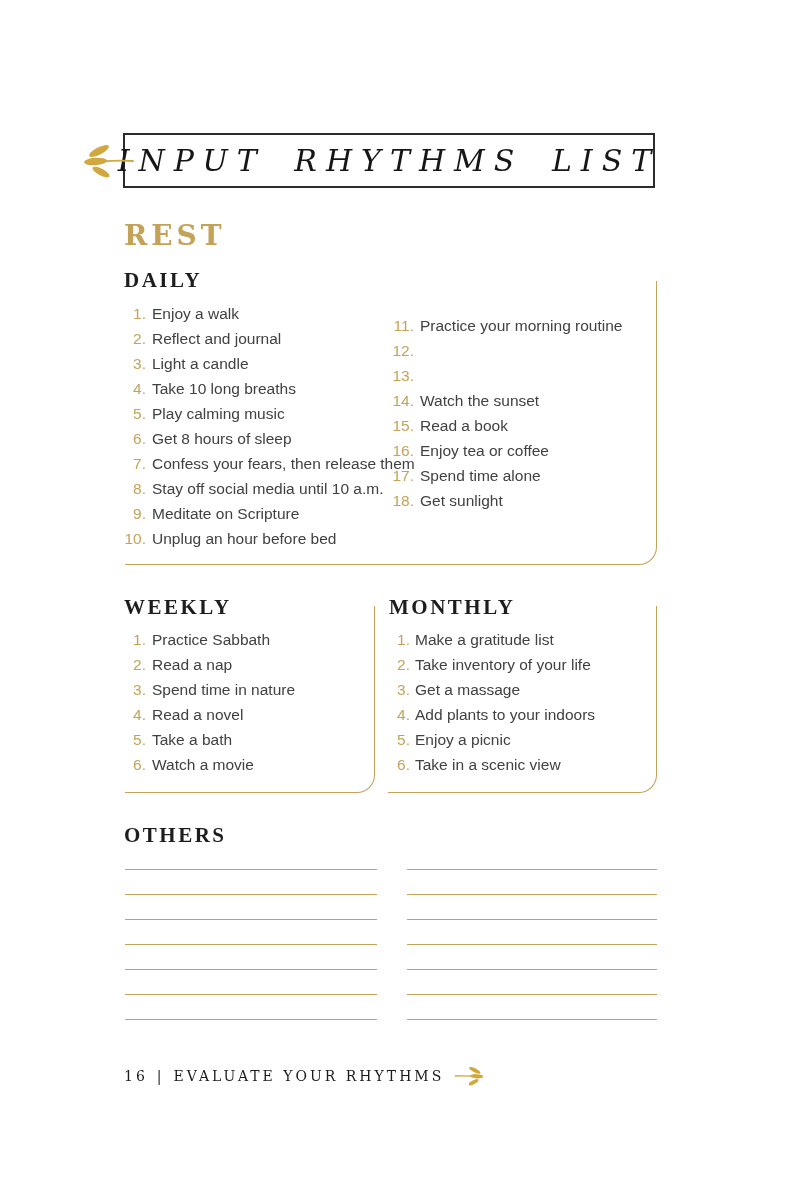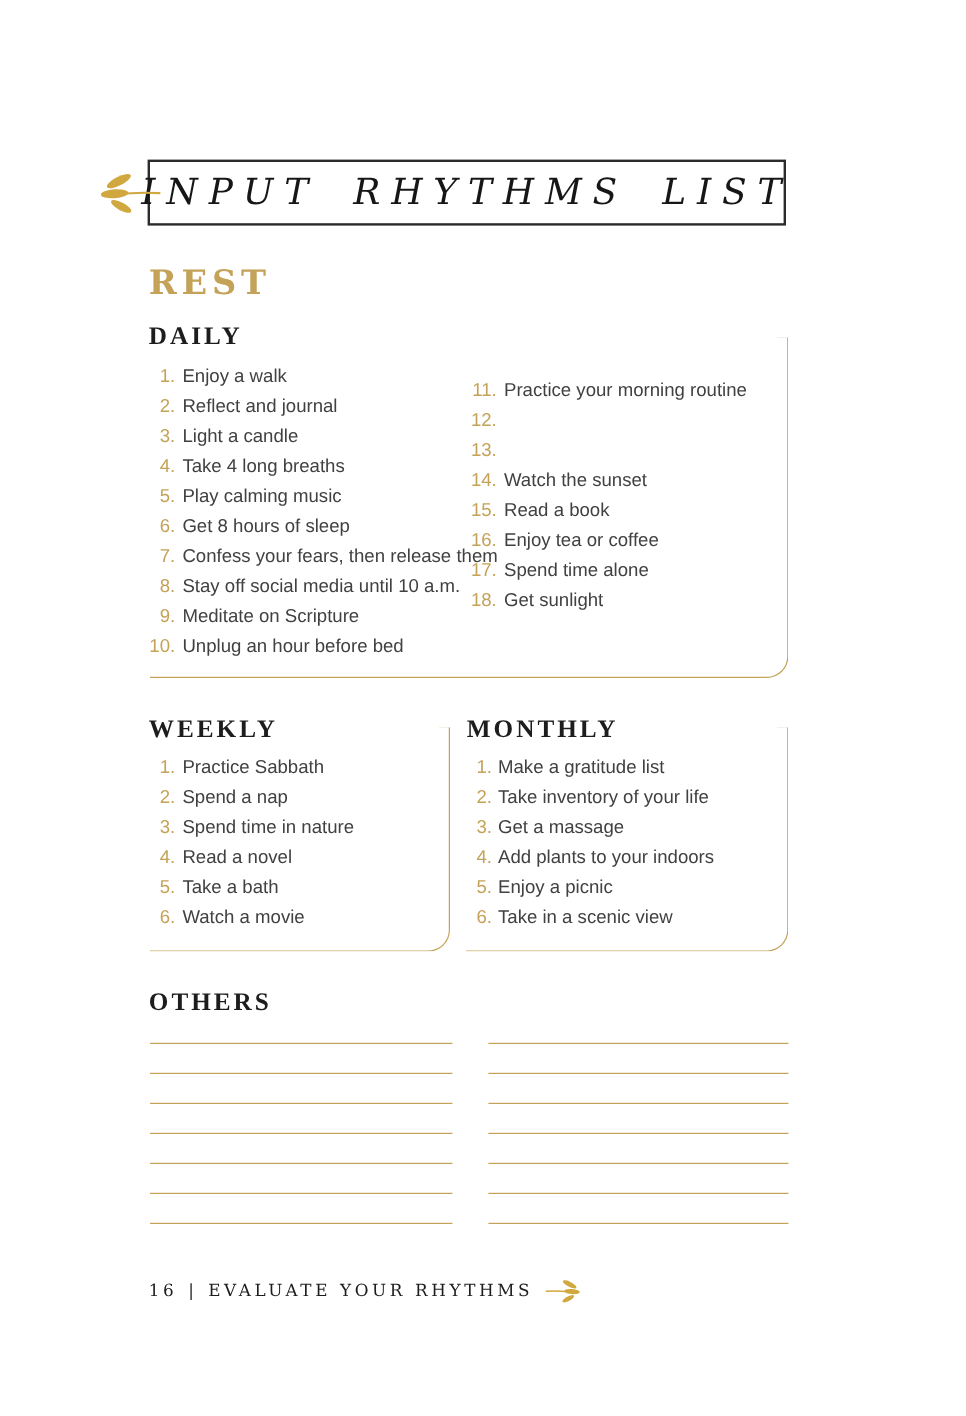--- a/index.html
+++ b/index.html
@@ -128,21 +128,21 @@
       <li>
         <span class="num">2.</span>
         <span>Reflect and journal</span>
       </li>
       <li>
         <span class="num">3.</span>
         <span>Light a candle</span>
       </li>
       <li>
         <span class="num">4.</span>
-        <span>Take 4 long breaths</span>
+        <span>Take 10 long breaths</span>
       </li>
       <li>
         <span class="num">5.</span>
         <span>Play calming music</span>
       </li>
       <li>
         <span class="num">6.</span>
         <span>Get 8 hours of sleep</span>
       </li>
       <li>
@@ -197,21 +197,21 @@
 
   <div class="panel-border weekly-border"></div>
   <h3 class="sec-heading weekly-heading">WEEKLY</h3>
   <ol class="rlist weekly-list">
       <li>
         <span class="num">1.</span>
         <span>Practice Sabbath</span>
       </li>
       <li>
         <span class="num">2.</span>
-        <span>Spend a nap</span>
+        <span>Read a nap</span>
       </li>
       <li>
         <span class="num">3.</span>
         <span>Spend time in nature</span>
       </li>
       <li>
         <span class="num">4.</span>
         <span>Read a novel</span>
       </li>
       <li>

